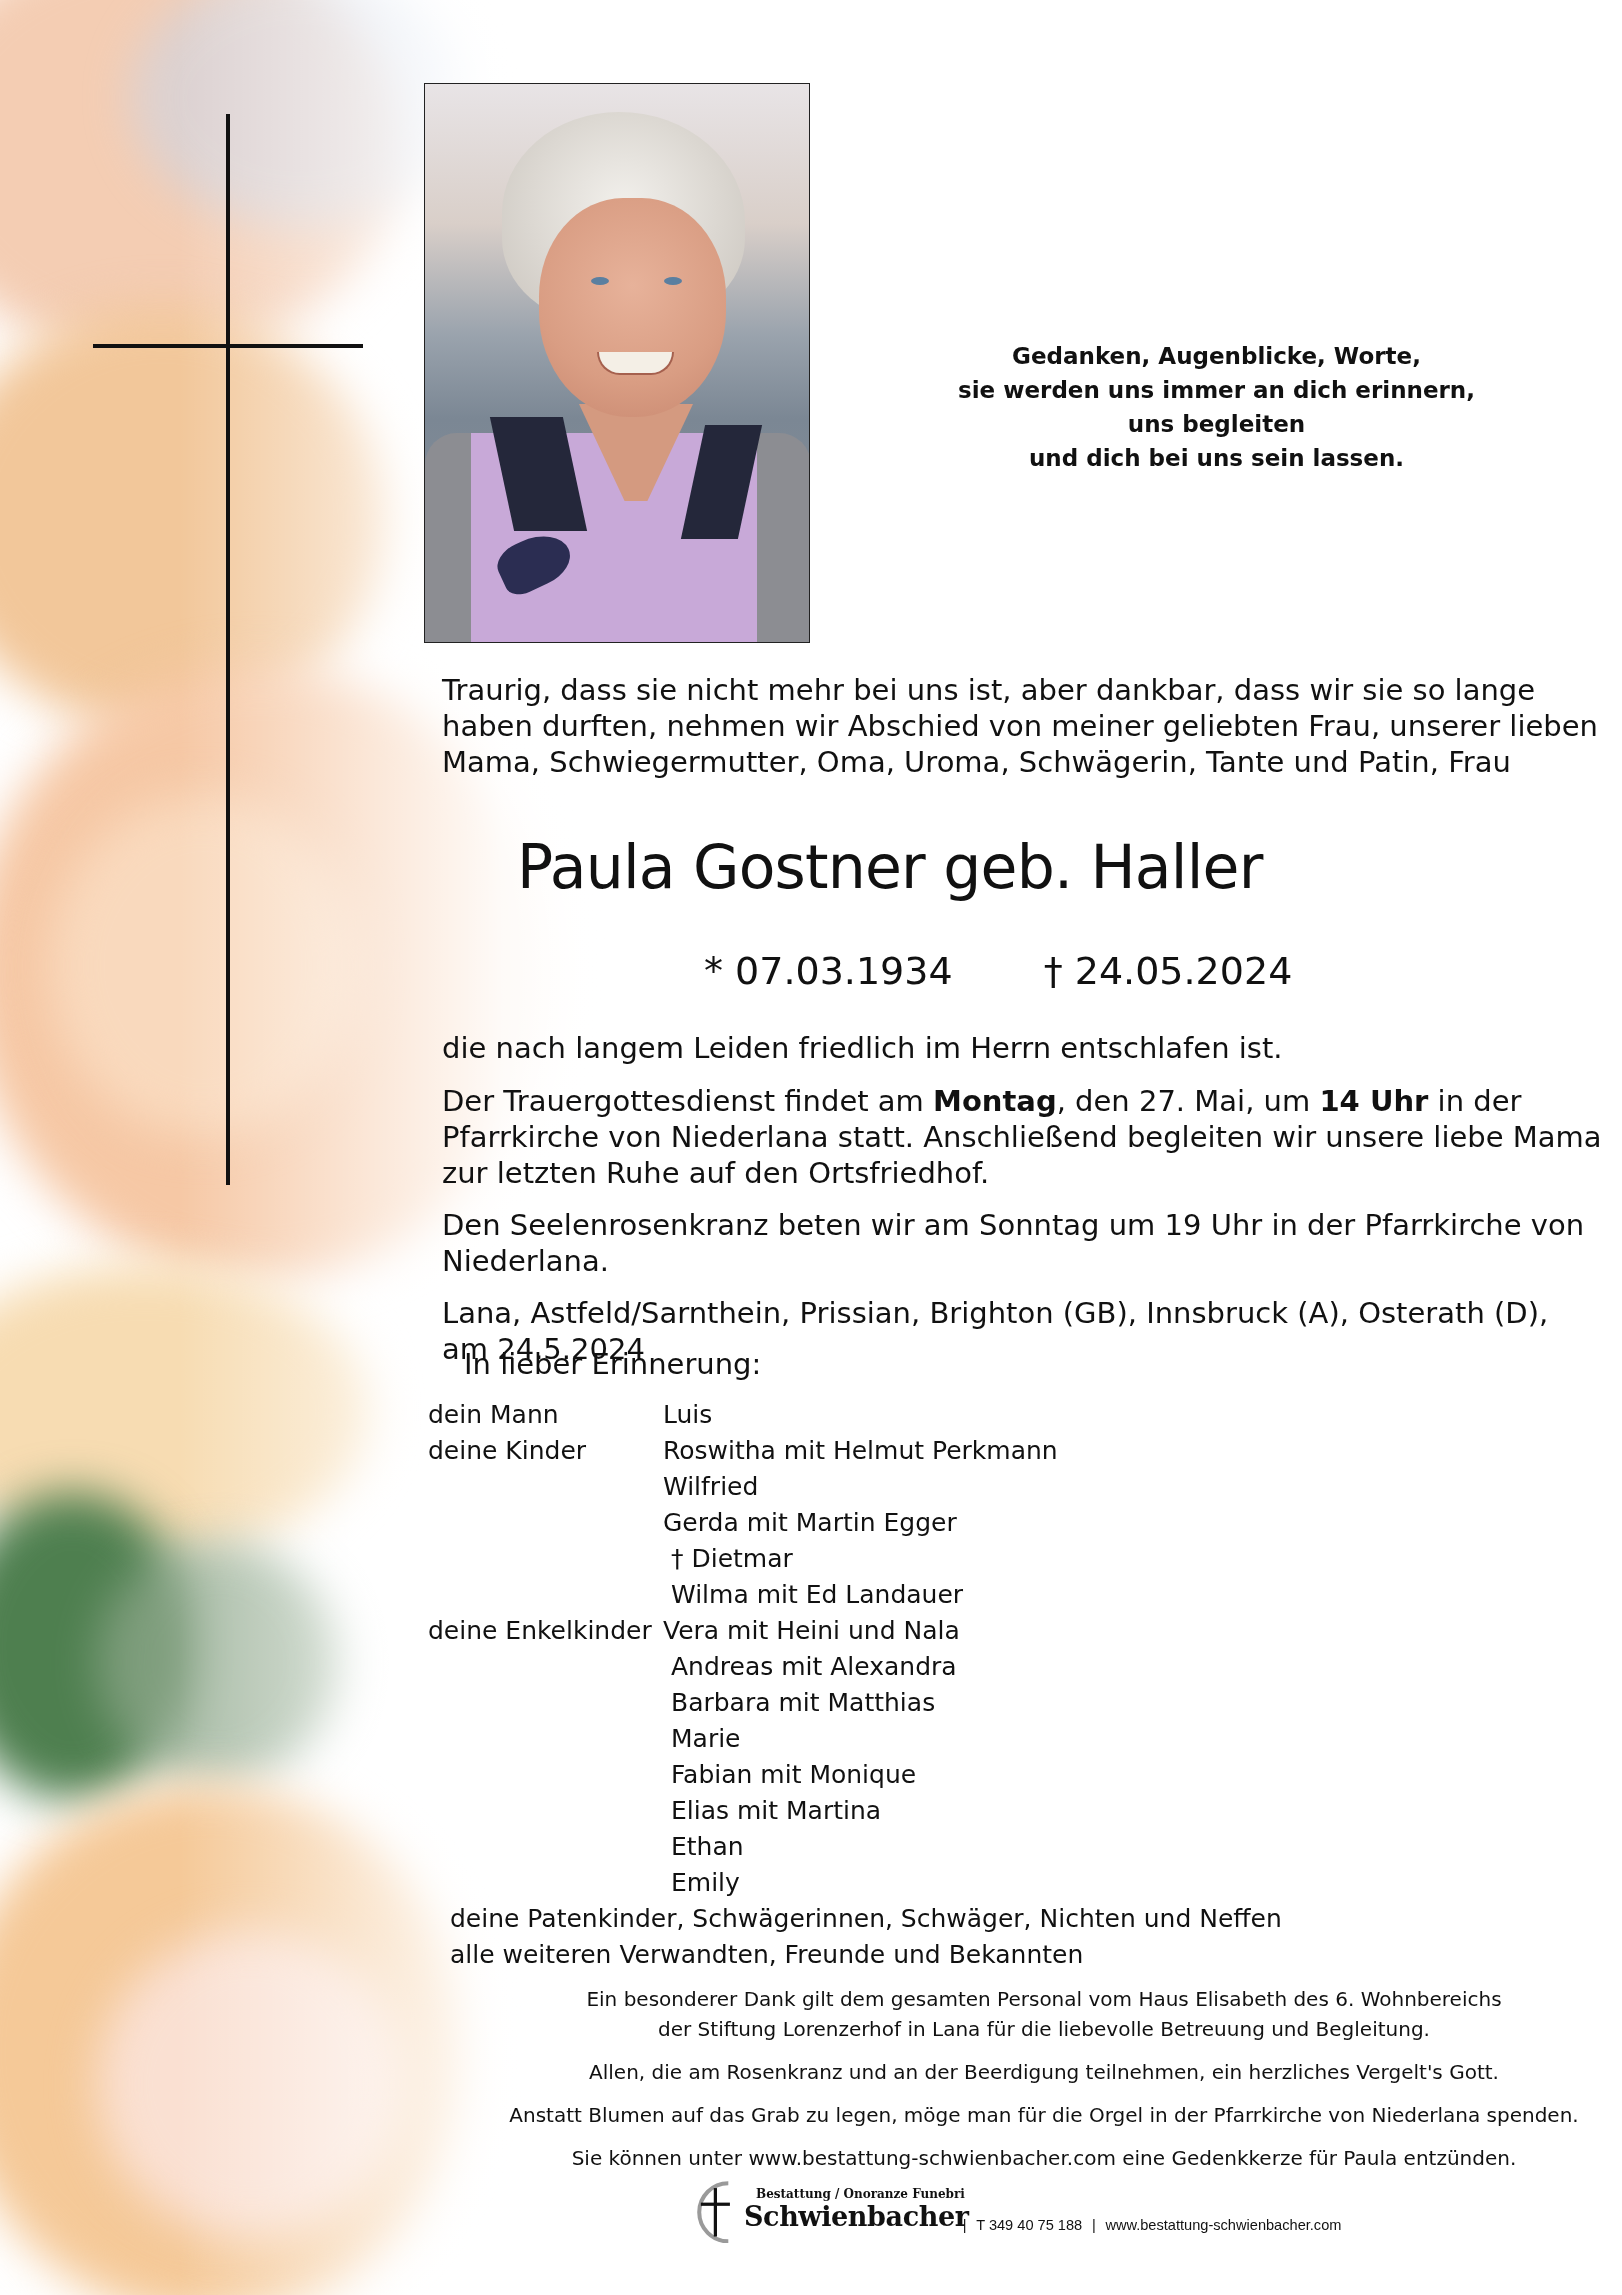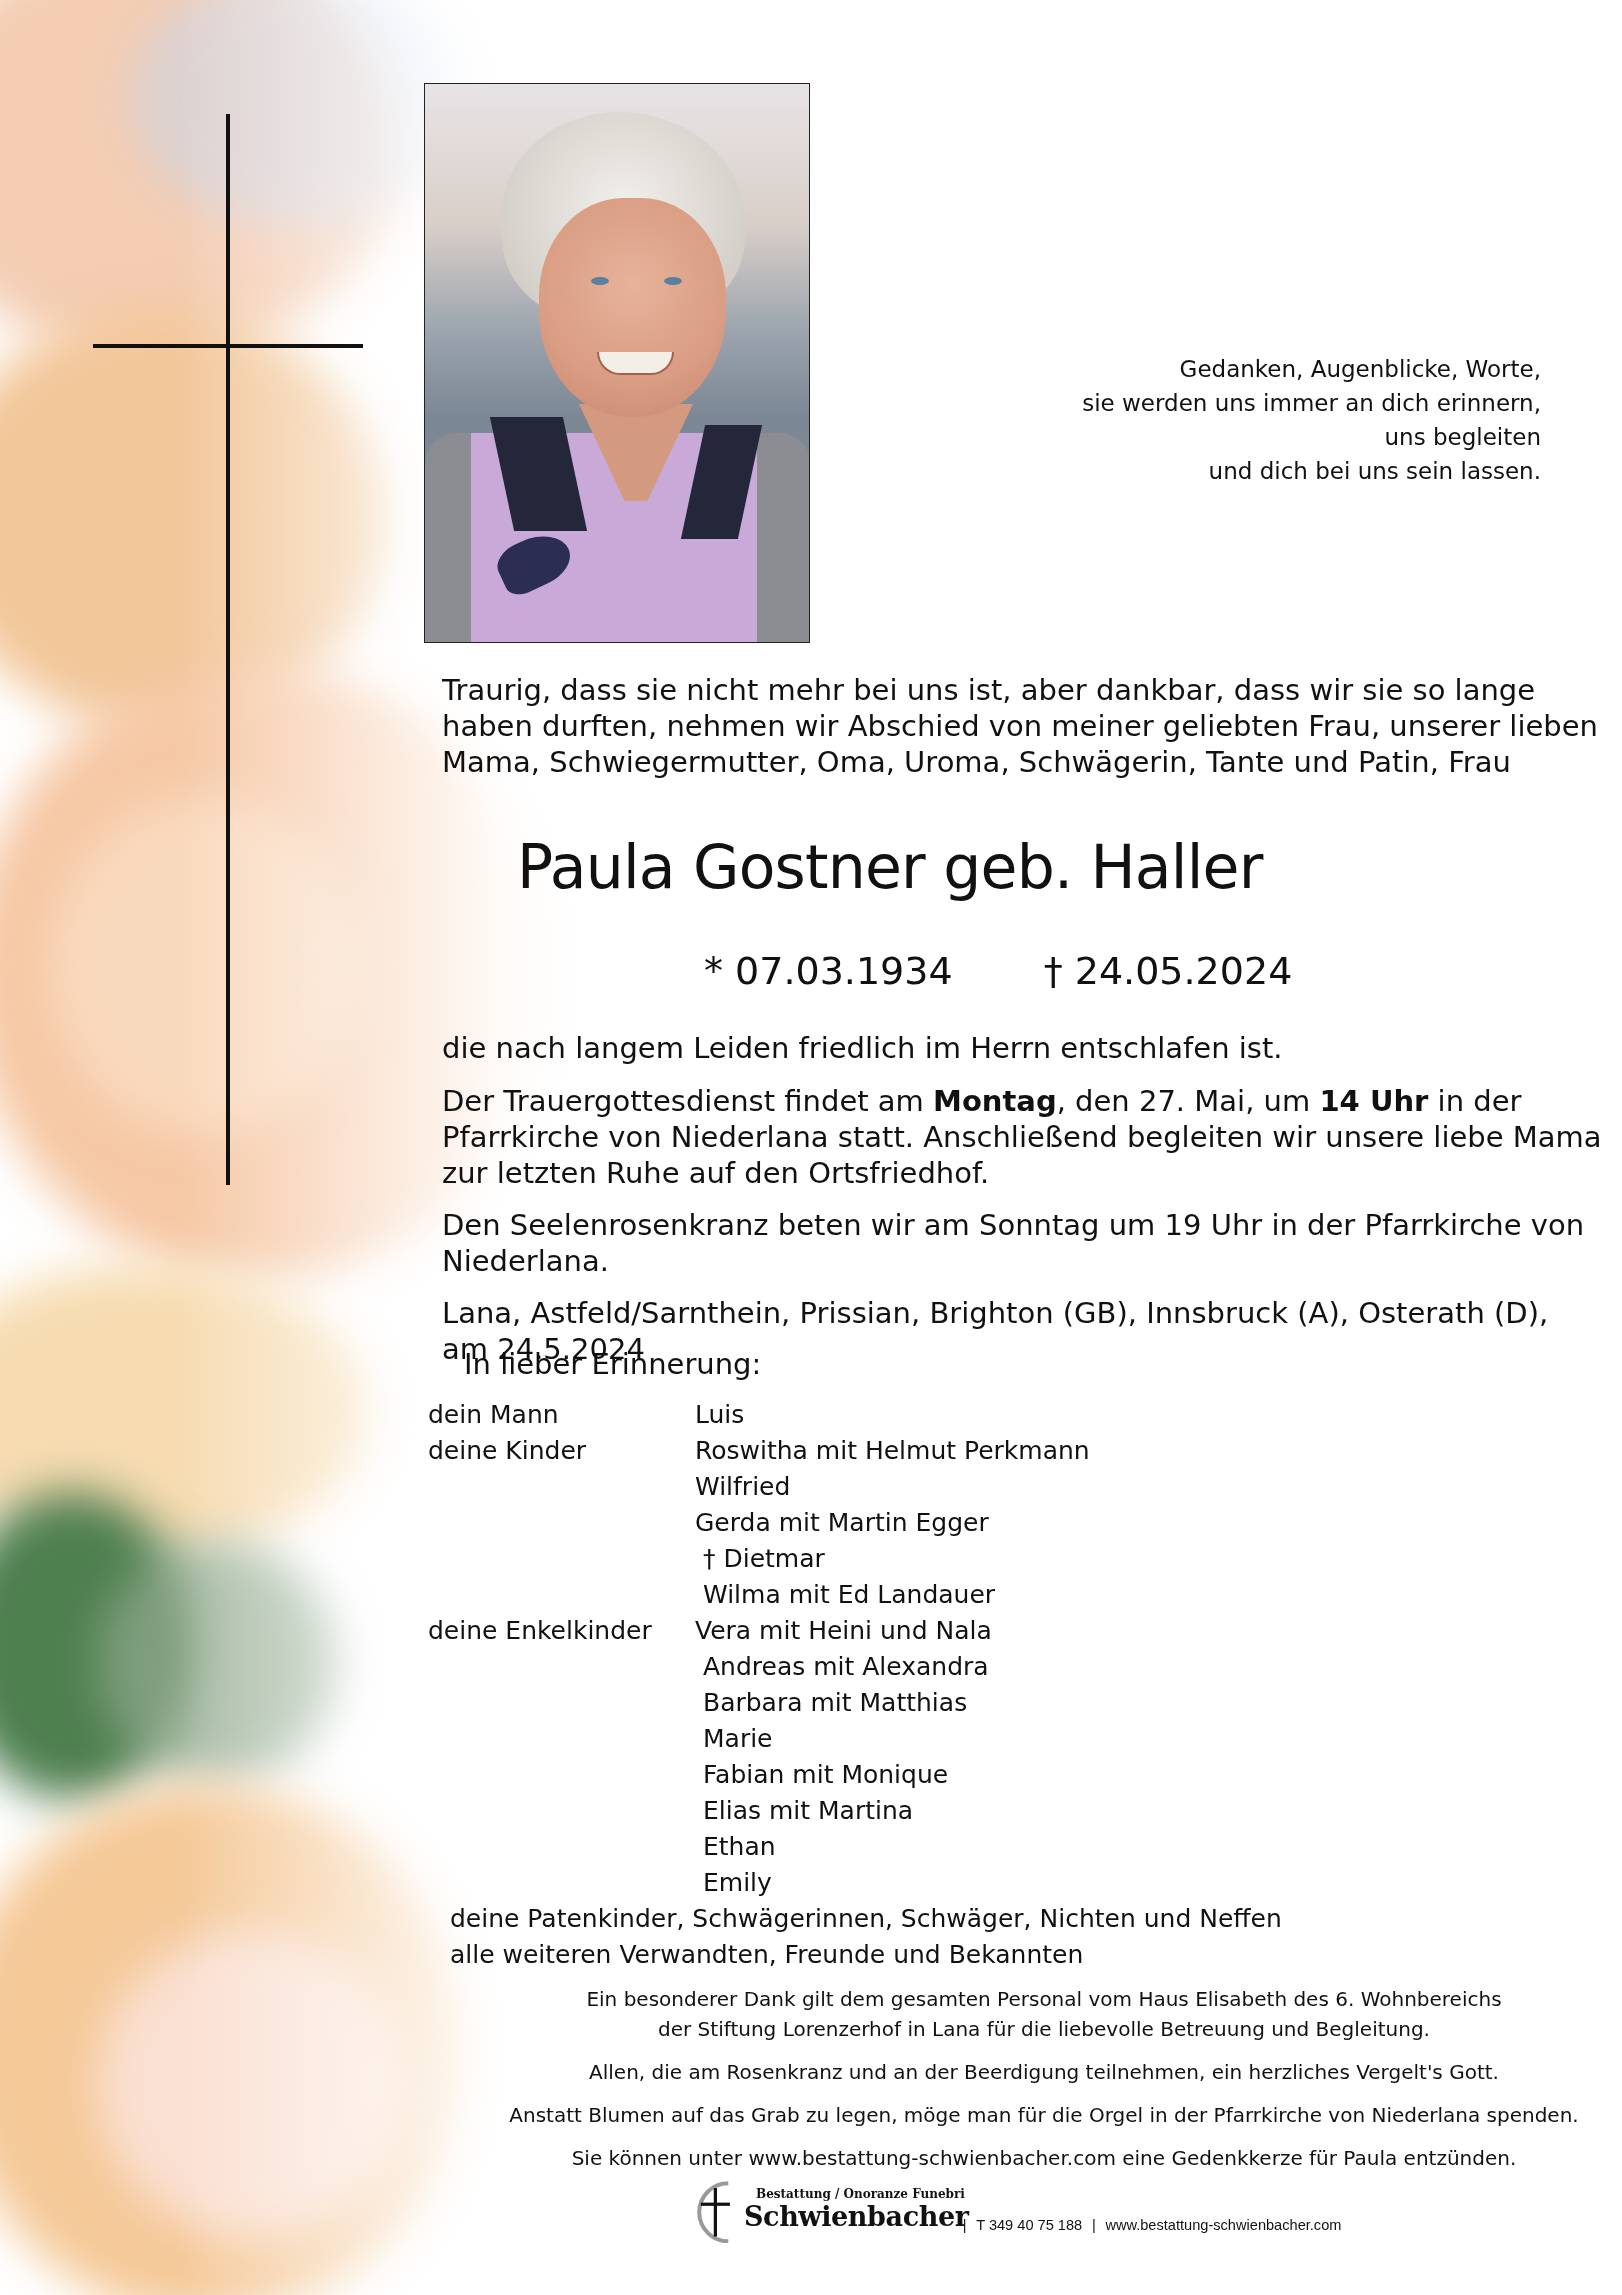--- a/index.html
+++ b/index.html
@@ -33,43 +33,43 @@
     .photo .eye { position: absolute; top: 193px; width: 18px; height: 8px; border-radius: 50%; background: #5a7fa0; }
     .photo .smile { position: absolute; left: 172px; top: 268px; width: 73px; height: 21px; border-radius: 0 0 37px 37px; background: #f4efe6; border: 2.4px solid #a5604e; border-top: none; }
     .photo .shirt { position: absolute; left: 0; top: 349px; width: 386px; height: 219px; background: linear-gradient(90deg, #8c8d92 0 12%, #c8a9d8 12% 86%, #8c8d92 86%); border-radius: 32px 32px 0 0; }
     .photo .collar-l { position: absolute; left: 77px; top: 333px; width: 73px; height: 114px; background: #24273a; transform: skewX(12deg); }
     .photo .collar-r { position: absolute; left: 268px; top: 341px; width: 57px; height: 114px; background: #24273a; transform: skewX(-12deg); }
     .photo .neck { position: absolute; left: 154px; top: 320px; width: 114px; height: 97px; background: #d49a80; clip-path: polygon(0 0, 100% 0, 60% 100%, 40% 100%); }
     .photo .splash { position: absolute; left: 73px; top: 454px; width: 73px; height: 49px; background: #2b2d52; border-radius: 40% 60% 50% 30%; transform: rotate(-25deg); }
 
     
     .poem {
-      position: absolute; left: 892px; top: 352px; width: 649px;
-      text-align: right; font-size: 23px; line-height: 34px;
+      position: absolute; left: 892px; top: 339px; width: 649px;
+      text-align: center; font-size: 23px; line-height: 34px; font-weight: bold;
     }
     .body-text { position: absolute; left: 442px; width: 1160px; font-size: 29px; line-height: 36px; }
     .intro { top: 672px; }
     .name {
       position: absolute; left: 517px; top: 819px; width: 1119px;
       font-size: 60px; line-height: 97px; white-space: nowrap; letter-spacing: -0.8px;
     }
     .dates {
       position: absolute; left: 704px; top: 947px; font-size: 38px; line-height: 49px; white-space: nowrap;
     }
     .dates span { display: inline-block; }
     .dates .gap { width: 91px; }
     .p1 { top: 1030px; }
     .p2 { top: 1083px; }
     .p3 { top: 1207px; }
     .p4 { top: 1295px; }
     .p5 { top: 1346px; margin-left: 22px; }
     .b { font-weight: bold; }
 
     .relatives { position: absolute; left: 428px; top: 1397px; font-size: 25px; line-height: 36px; }
-    .rel-row { display: flex; gap: 32px; }
+    .rel-row { display: flex; }
     .rel-label { width: 235px; white-space: nowrap; }
     .rel-name { white-space: nowrap; }
     .rel-name.indent { padding-left: 8px; }
     .rel-full { white-space: nowrap; margin-left: 22px; }
 
     .thanks {
       position: absolute; left: 444px; top: 1984px; width: 1200px;
       text-align: center; font-size: 20px; line-height: 30px;
     }
     .thanks p { margin: 0 0 13px 0; }

